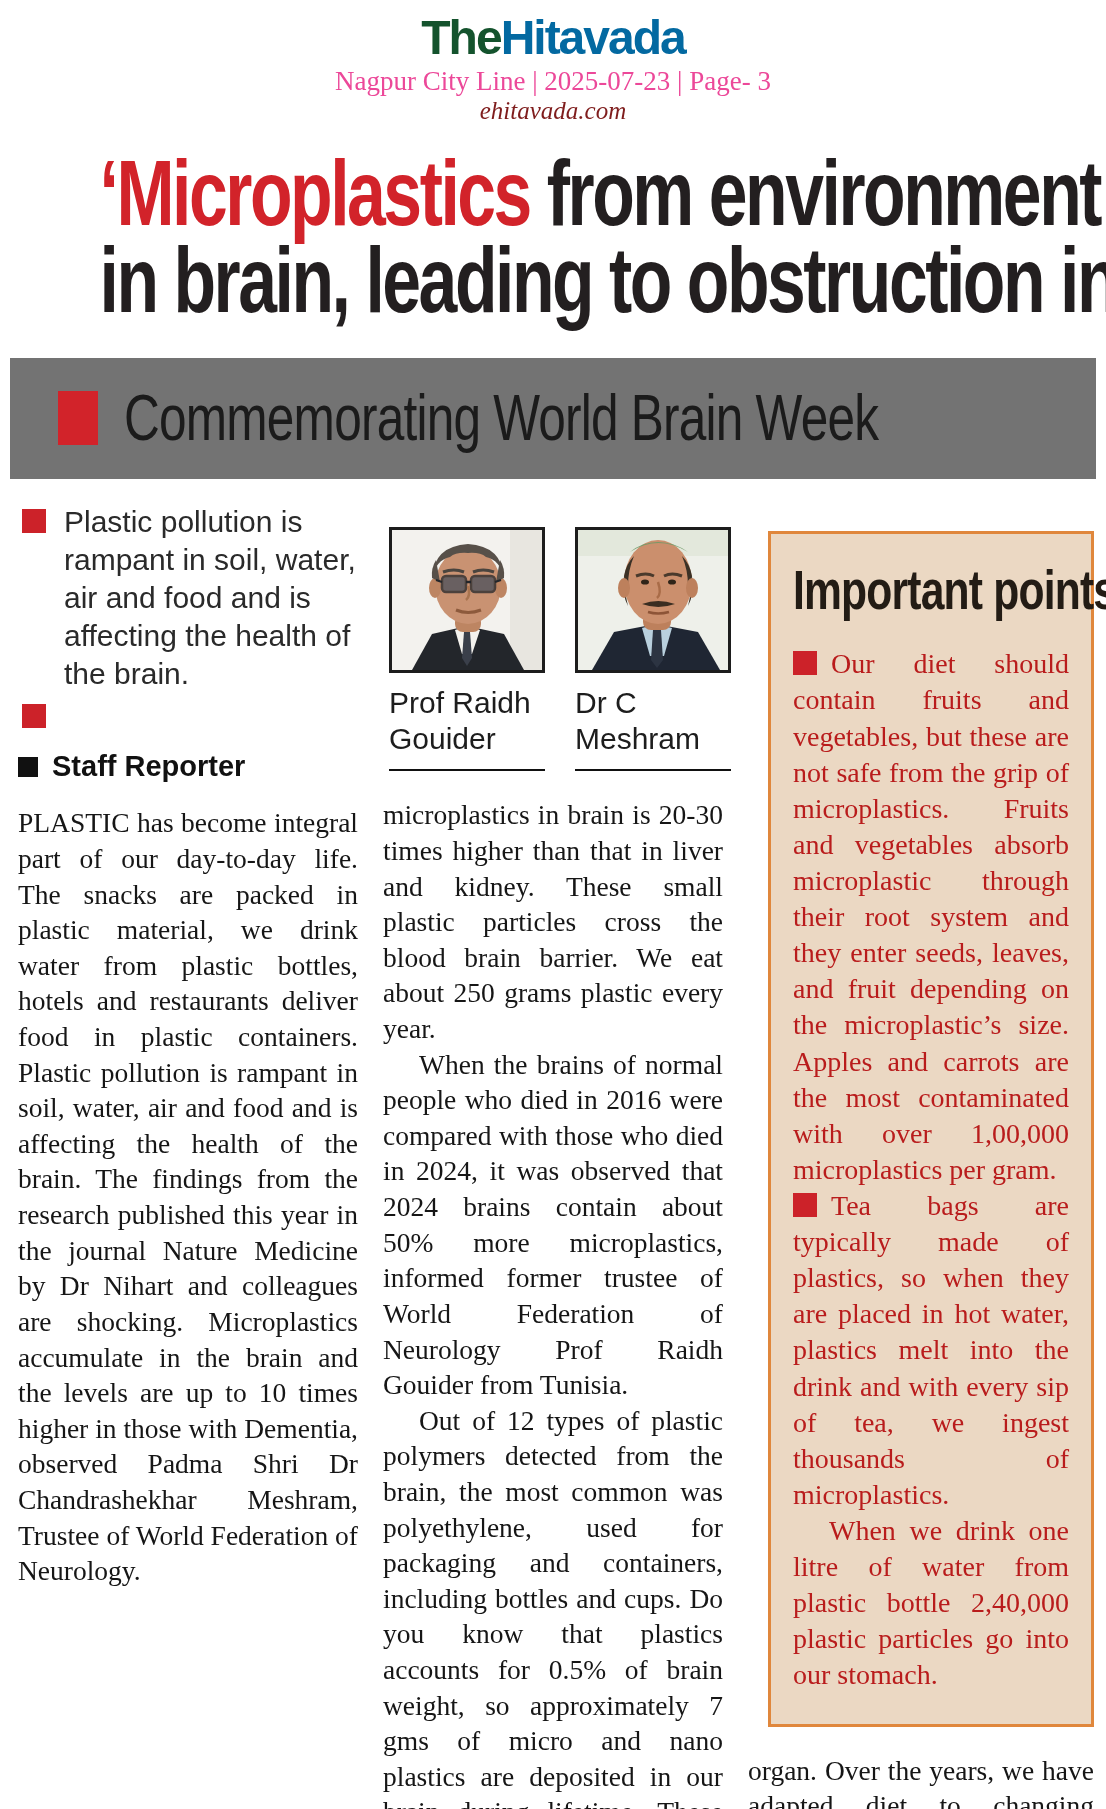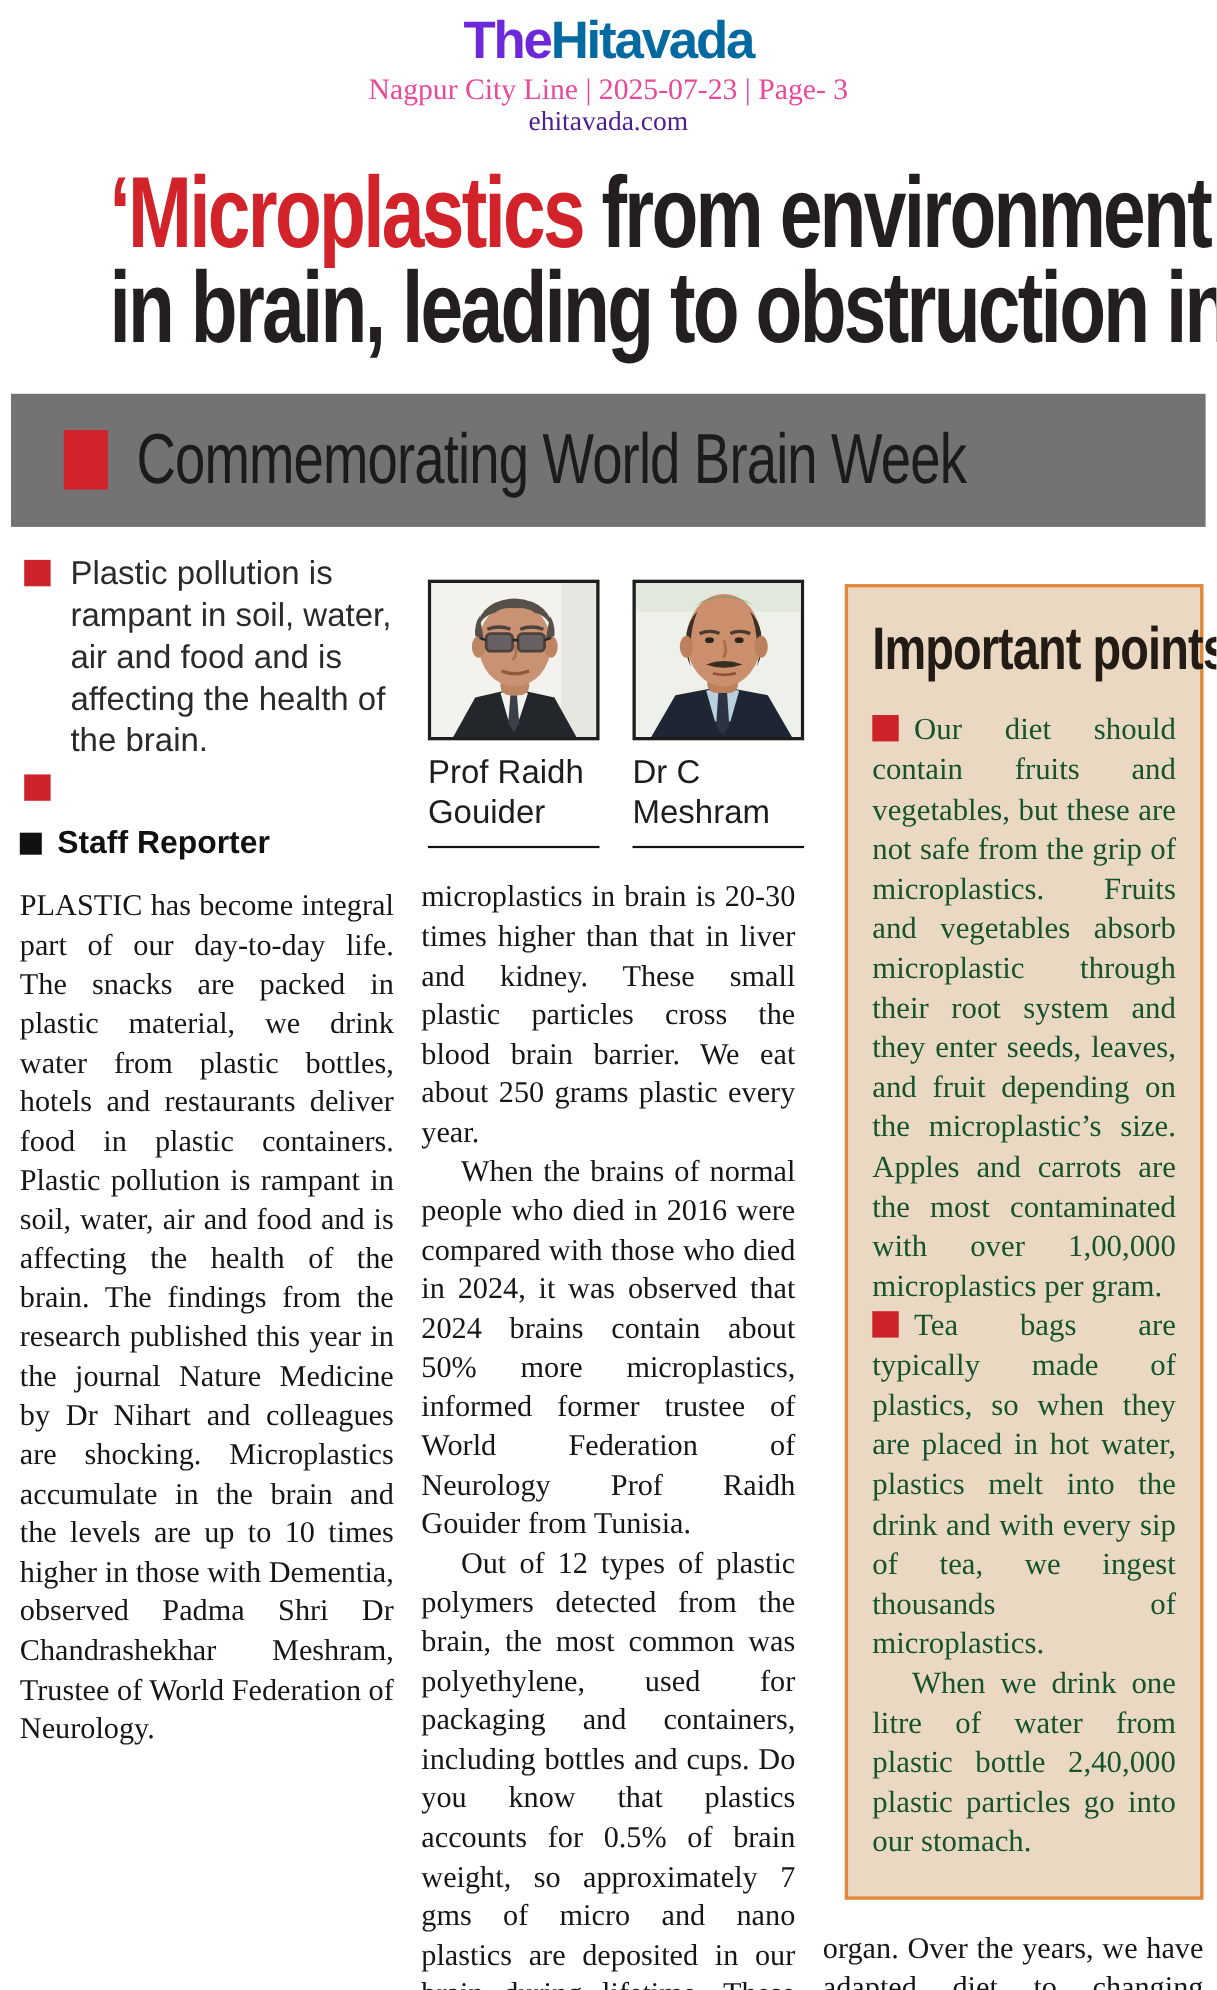--- a/index.html
+++ b/index.html
@@ -6,24 +6,24 @@
   html,body { background:#ffffff; }
   .page {
     width:1106px; min-height:1809px; margin:0 auto; background:#ffffff;
     display:flex; flex-direction:column;
     font-family:"Liberation Serif", serif; color:#1c1c1c;
     overflow:hidden;
   }
   
   .masthead { text-align:center; padding-top:14px; }
   .logo { font-family:"Liberation Sans", sans-serif; font-weight:bold; font-size:48px; letter-spacing:-2px; line-height:1.0; }
-  .logo .logo-the { color:#6d28d9; }
+  .logo .logo-the { color:#14532d; }
   .logo .logo-rest { color:#0369a1; }
   .dateline { font-size:27px; color:#ec4899; margin-top:4px; }
-  .website  { font-size:25px; color:#4c1d95; margin-top:0px; }
+  .website  { font-size:25px; color:#7f1d1d; margin-top:0px;font-style:italic; }
   
   .headline { margin-top:26px; text-align:center; }
   .headline-line {
     font-family:"Liberation Sans", sans-serif; font-weight:bold;
     font-size:85px; line-height:1.02; letter-spacing:-3px; white-space:nowrap;
     transform:scale(0.82,1.08); transform-origin:50% 50%; color:#231f20;
   }
   .headline-red { color:#d2232a; }
   
   .strap {
@@ -60,21 +60,21 @@
   .photo-cap { font-family:"Liberation Sans", sans-serif; font-size:30px; line-height:1.2; color:#1d1d1d;
     margin-top:12px; padding-bottom:12px; border-bottom:2px solid #111; }
   .col-mid .bodytext { margin-top:26px; }
   
   .points-box { border:3px solid #e0873c; background:#ebd8c3; padding:20px 22px 30px 22px; margin-top:28px;margin-left:20px; }
   .points-title {
     font-family:"Liberation Sans", sans-serif; font-weight:bold; color:#231c15;
     font-size:52px; letter-spacing:-1px; white-space:nowrap;
     transform:scale(0.82,1.05); transform-origin:0 50%; margin:6px 0 26px 0;
   }
-  .points-box p { font-size:28px; line-height:1.29; text-align:justify; color:#14532d; }
+  .points-box p { font-size:28px; line-height:1.29; text-align:justify; color:#b91c1c; }
   .points-box p .rsq { display:inline-block; width:24px; height:24px; background:#cc2229; margin-right:14px; transform:translateY(2px); }
   .points-box p.pt-indent { text-indent:36px; }
   .col-right .after-box { margin-top:26px; }
 </style>
 </head>
 <body>
 
 <div class="page">
 
   <header class="masthead">

